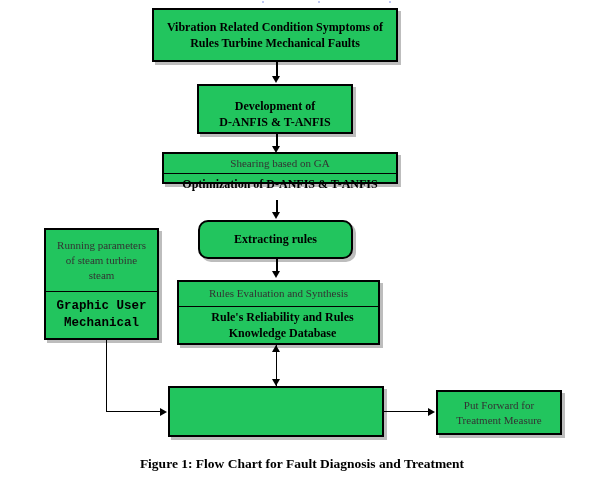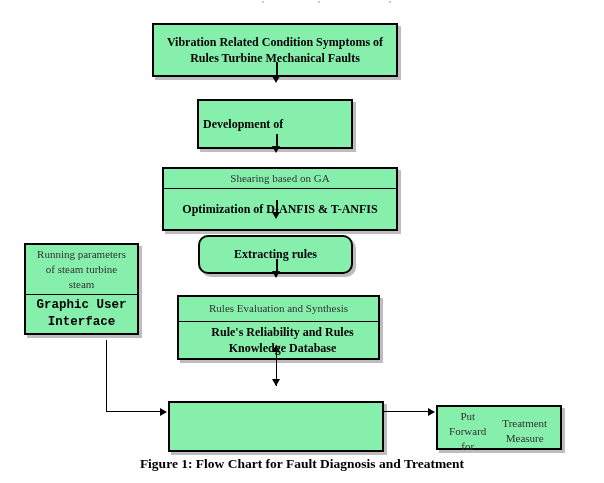--- a/index.html
+++ b/index.html
@@ -9,27 +9,26 @@
     background:#ffffff;
     font-family:"Liberation Serif", serif;
     color:#000000;
     overflow:hidden;
   }
   #canvas{position:relative;width:604px;height:483px;}
 
   
   .node{
     position:absolute;
-    background:#86efac;
+    background:#22c55e;
     border:2px solid #000000;
     box-shadow:3px 3px 0 0 #bdbdbd;
     box-sizing:border-box;
     display:flex;
     flex-direction:column;
-    margin-top:15px;
   }
   .node.thin{border-width:1px;}
 
   .cell{
     display:flex;
     align-items:center;
     justify-content:center;
     text-align:center;
     box-sizing:border-box;
     padding:2px 4px;
@@ -109,29 +108,30 @@
     <div class="cell main" style="flex:1;flex-direction:column;">
       <span>Vibration Related Condition Symptoms of</span>
       <span>Rules Turbine Mechanical Faults</span>
     </div>
   </div>
 
   <div class="vline" style="left:276px;top:62px;height:17px;"></div>
   <div class="arrow-down" style="left:272px;top:76px;"></div>
 
   <div class="node" style="left:197px;top:84px;width:156px;height:50px;">
-    <div class="cell main" style="flex:1;flex-direction:row;justify-content:space-between;">
+    <div class="cell main" style="flex:1;flex-direction:column;justify-content:flex-end;">
       <span>Development of</span>
+      <span>D-ANFIS &amp; T-ANFIS</span>
     </div>
   </div>
 
   <div class="vline" style="left:276px;top:134px;height:14px;"></div>
   <div class="arrow-down" style="left:272px;top:146px;"></div>
 
-  <div class="node" style="left:162px;top:152px;width:236px;height:64px;justify-content:center;">
+  <div class="node" style="left:162px;top:152px;width:236px;height:32px;">
     <div class="cell top" style="height:20px;">Shearing based on GA</div>
     <div class="cell main" style="flex:1;">Optimization of D-ANFIS &amp; T-ANFIS</div>
   </div>
 
   <div class="vline" style="left:276px;top:200px;height:14px;"></div>
   <div class="arrow-down" style="left:272px;top:212px;"></div>
 
   <div class="node" style="left:198px;top:220px;width:155px;height:39px;border-radius:10px;">
     <div class="cell main" style="flex:1;">Extracting rules</div>
   </div>
@@ -144,44 +144,44 @@
     <div class="cell main" style="flex:1;flex-direction:column;padding-left:12px;">
       <span>Rule's Reliability and Rules</span>
       <span>Knowledge Database</span>
     </div>
   </div>
 
   <div class="vline thin" style="left:276px;top:345px;height:41px;"></div>
   <div class="arrow-up" style="left:272px;top:345px;"></div>
   <div class="arrow-down" style="left:272px;top:379px;"></div>
 
-  <div class="node" style="left:24px;top:228px;width:115px;height:92px;">
+  <div class="node" style="left:44px;top:228px;width:115px;height:112px;">
     <div class="cell plain" style="height:62px;flex-direction:column;border-bottom:1px solid #000;">
       <span>Running parameters</span>
       <span>of steam turbine</span>
       <span>steam</span>
     </div>
     <div class="cell bold-only" style="flex:1;flex-direction:column;font-family:Liberation Mono, monospace;">
       <span>Graphic User</span>
-      <span>Interface</span>
+      <span>Mechanical</span>
     </div>
   </div>
 
   <div class="vline thin" style="left:106px;top:340px;height:72px;"></div>
   <div class="hline thin" style="left:106px;top:411px;width:56px;"></div>
   <div class="arrow-right" style="left:160px;top:408px;"></div>
 
   <div class="node" style="left:168px;top:386px;width:216px;height:51px;">
   </div>
 
   <div class="hline thin" style="left:384px;top:411px;width:46px;"></div>
   <div class="arrow-right" style="left:428px;top:408px;"></div>
 
   <div class="node thin" style="left:436px;top:390px;width:126px;height:45px;border-width:2px;">
-    <div class="cell plain" style="flex:1;text-align:center;">
+    <div class="cell plain" style="flex:1;flex-direction:column;text-align:center;">
       <span>Put Forward for</span>
       <span>Treatment Measure</span>
     </div>
   </div>
 
   <div id="caption">Figure 1: Flow Chart for Fault Diagnosis and Treatment</div>
 
 </div>
 
 </body></html>

